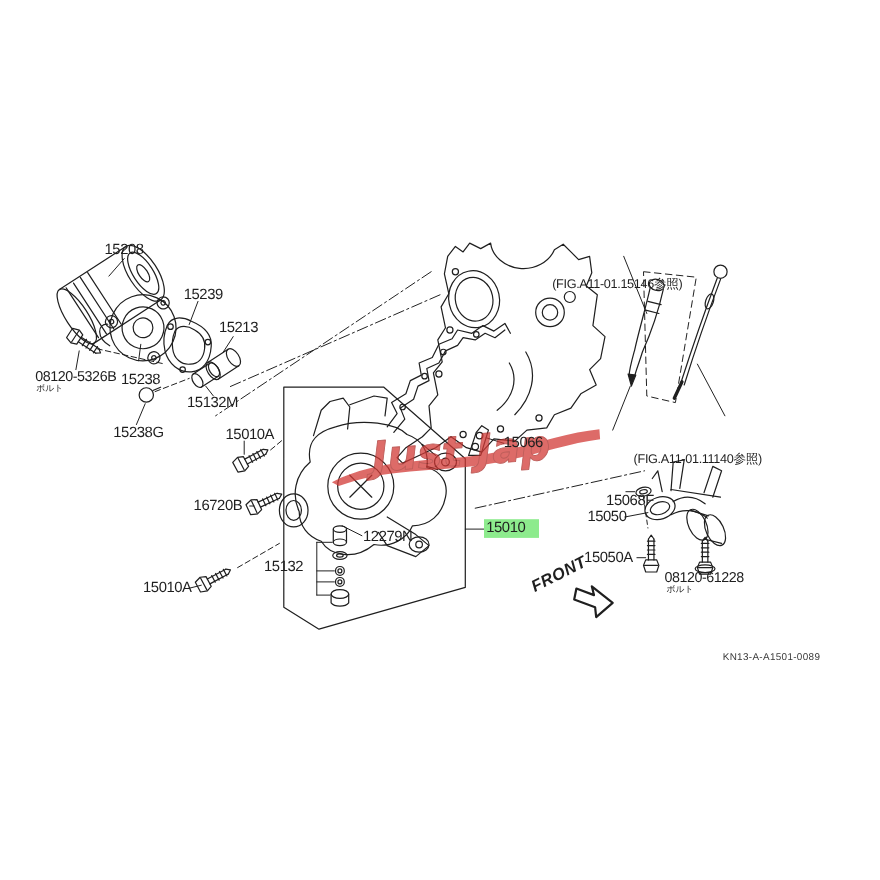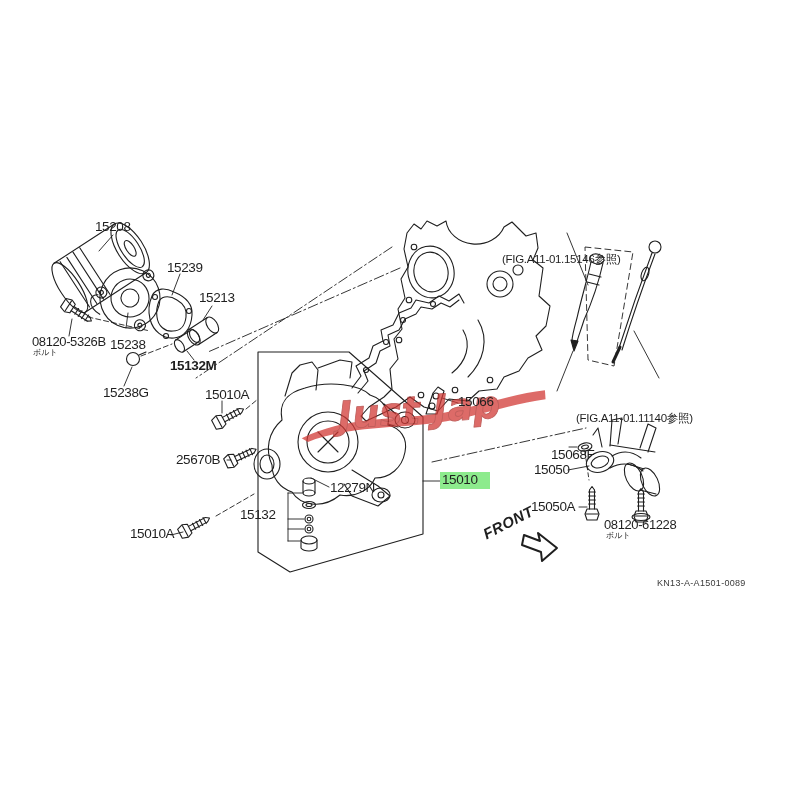--- a/index.html
+++ b/index.html
@@ -233,34 +233,34 @@
       <text x="338" y="423" font-family="DejaVu Sans, sans-serif" font-size="38" font-weight="bold" font-style="italic" fill="#d23a36" stroke="#a82824" stroke-width="0.8">Just Jap</text>
     </g>
   </svg>
 
   <div class="lbl" style="left:95px;top:220px;">15208</div>
   <div class="lbl" style="left:167px;top:261px;">15239</div>
   <div class="lbl" style="left:199px;top:291px;">15213</div>
   <div class="lbl" style="left:110px;top:327px;margin-top:11px;">15238</div>
   <div class="lbl code" style="left:32px;top:335px;">08120-5326B</div>
   <div class="lbl small" style="left:33px;top:349px;">ボルト</div>
-  <div class="lbl" style="left:170px;top:359px;font-weight:bold;">15132M</div>
+  <div class="lbl" style="left:170px;top:359px;">15132M</div>
   <div class="lbl" style="left:103px;top:386px;">15238G</div>
   <div class="lbl" style="left:205px;top:388px;">15010A</div>
-  <div class="lbl" style="left:176px;top:453px;">25670B</div>
+  <div class="lbl" style="left:176px;top:453px;">16720B</div>
   <div class="lbl" style="left:130px;top:527px;">15010A</div>
   <div class="lbl" style="left:240px;top:508px;">15132</div>
   <div class="lbl" style="left:330px;top:481px;">12279N</div>
   <div class="lbl" style="left:458px;top:395px;">15066</div>
   <div class="lbl hl" style="left:440px;top:472px;">15010</div>
   <div class="lbl" style="left:523px;top:448px;margin-left:28px;">15068F</div>
   <div class="lbl" style="left:534px;top:463px;">15050</div>
   <div class="lbl" style="left:531px;top:500px;">15050A</div>
   <div class="lbl code" style="left:604px;top:518px;">08120-61228</div>
   <div class="lbl small" style="left:606px;top:532px;">ボルト</div>
 
   <div class="lbl fig" style="left:502px;top:219px;">(FIG.A11-01.15146参照)</div>
   <div class="lbl fig" style="left:576px;top:378px;">(FIG.A11-01.11140参照)</div>
 
   <div class="lbl front" style="left:484px;top:527px;">FRONT</div>
 
-  <div class="lbl plate" style="left:657px;top:579px;">KN13-A-A1501-0089</div>
+  <div class="lbl plate" style="left:657px;top:593px;">KN13-A-A1501-0089</div>
 </div>
 
 </body></html>

